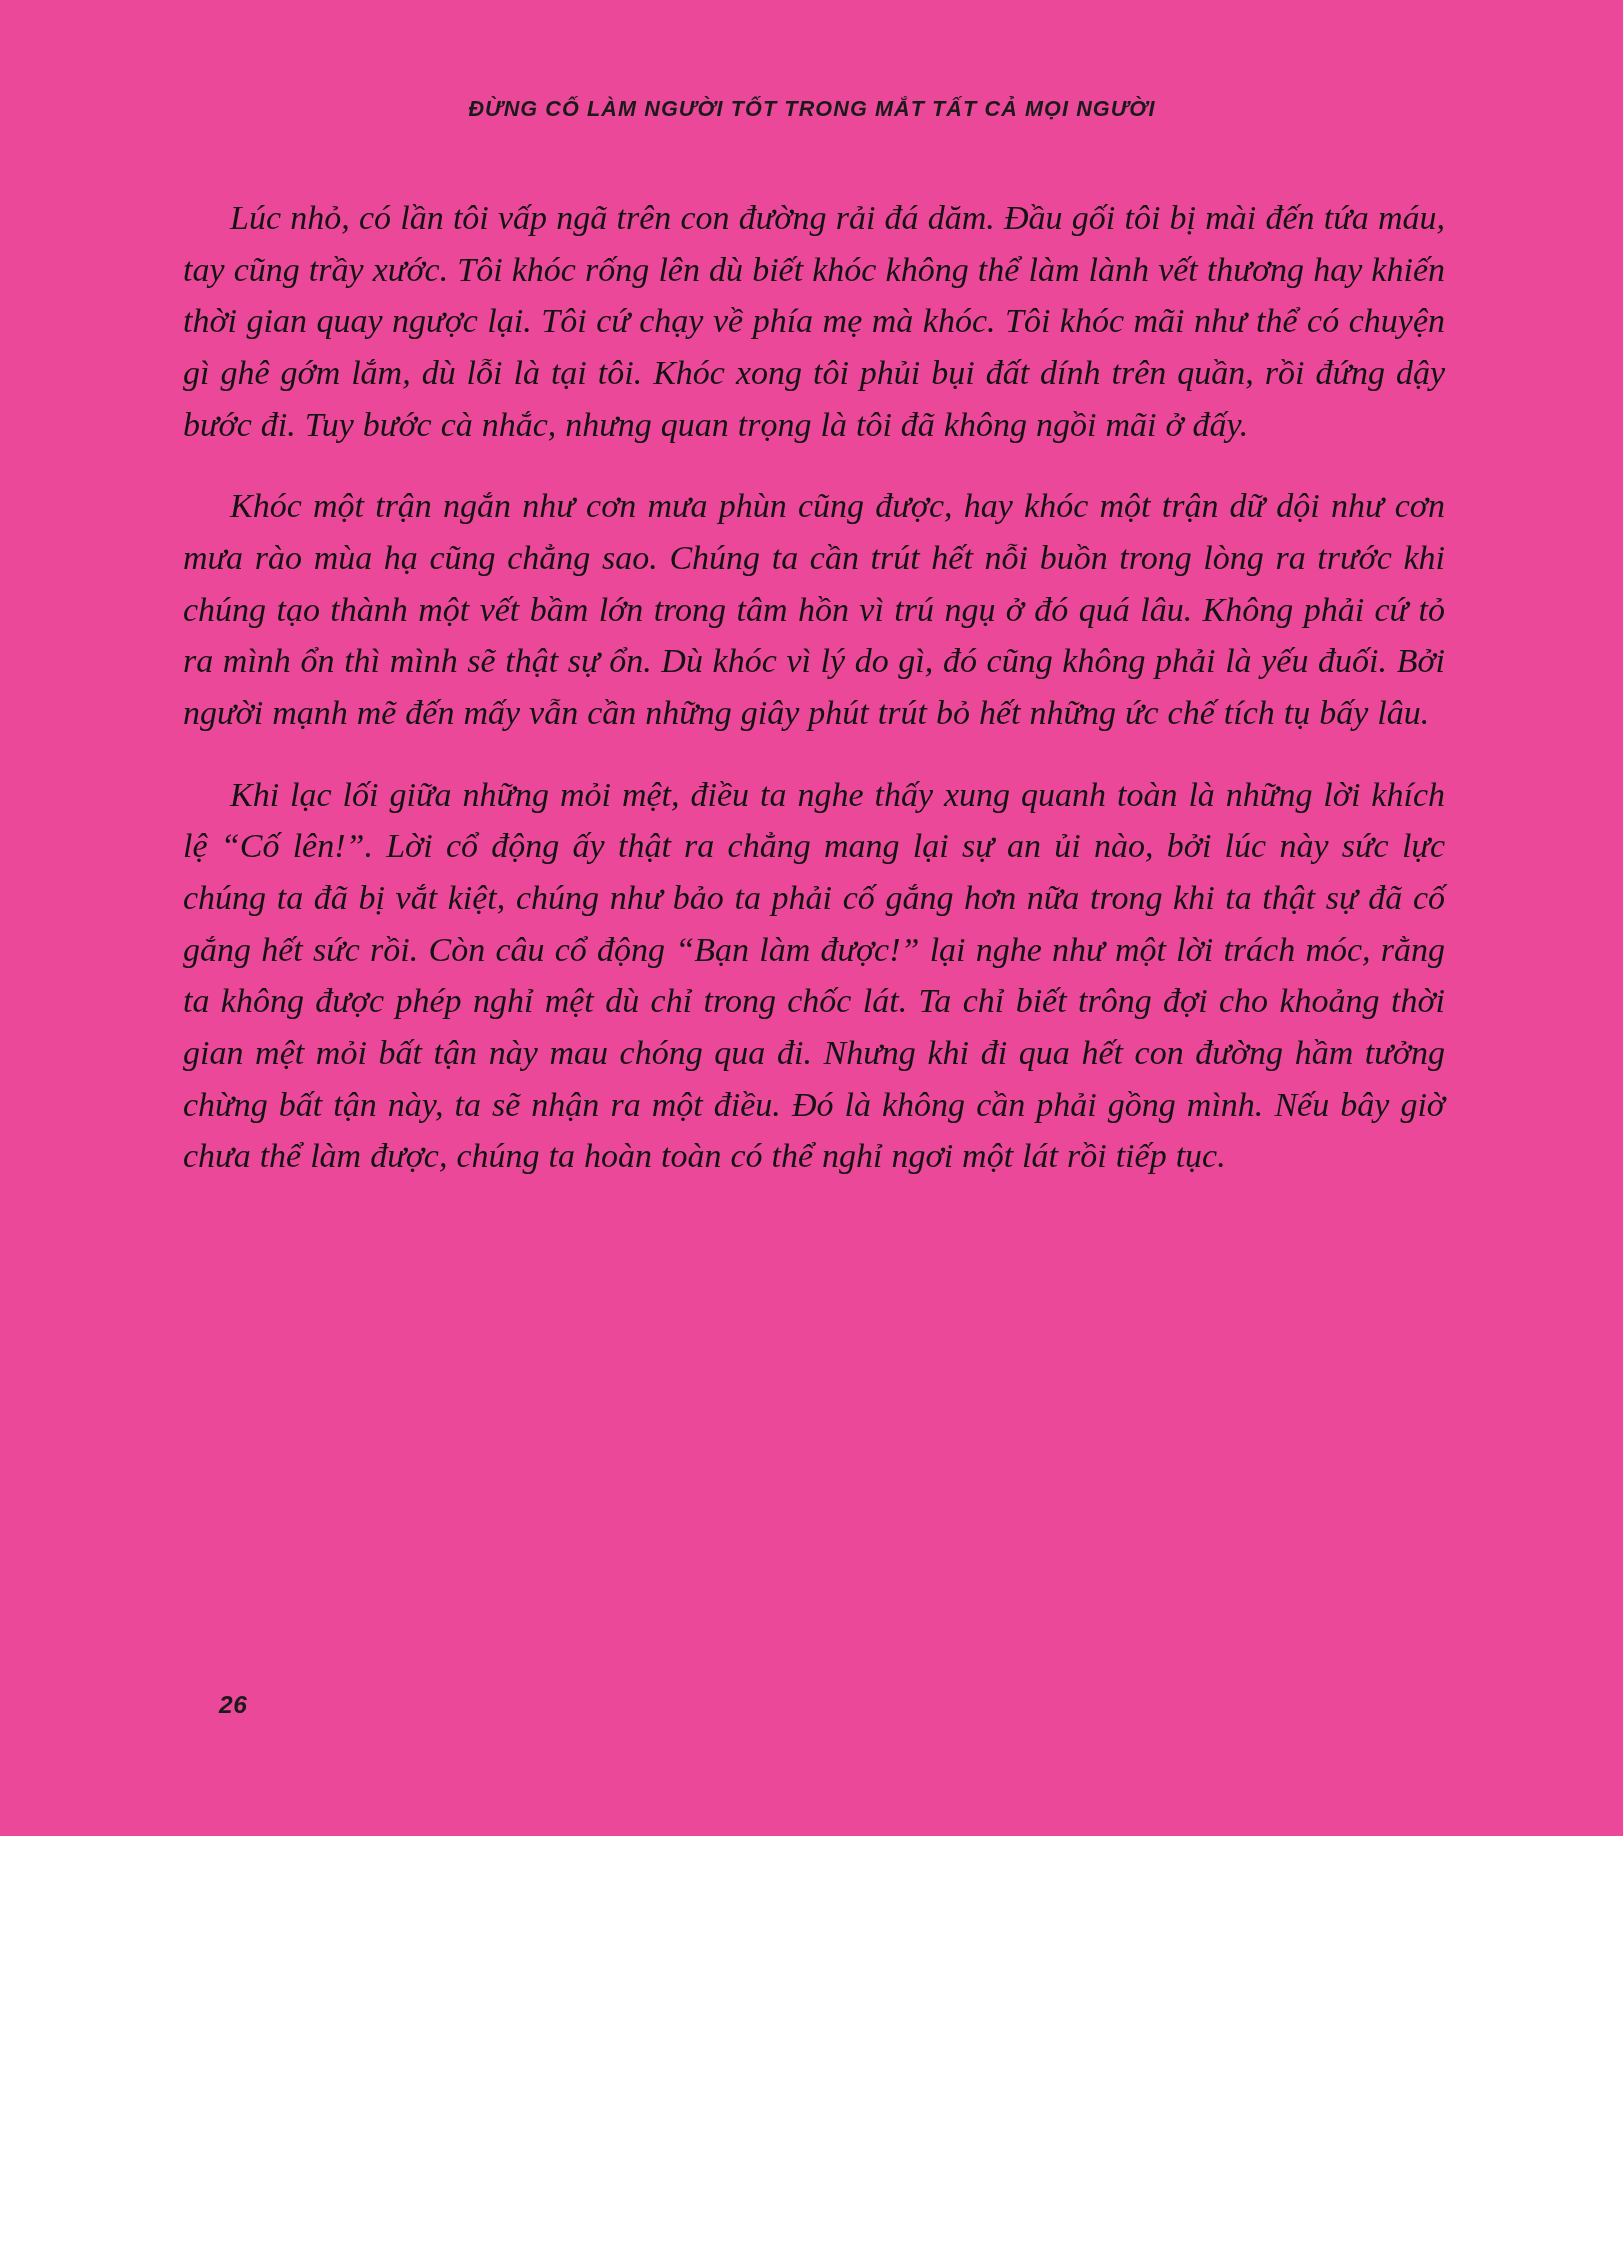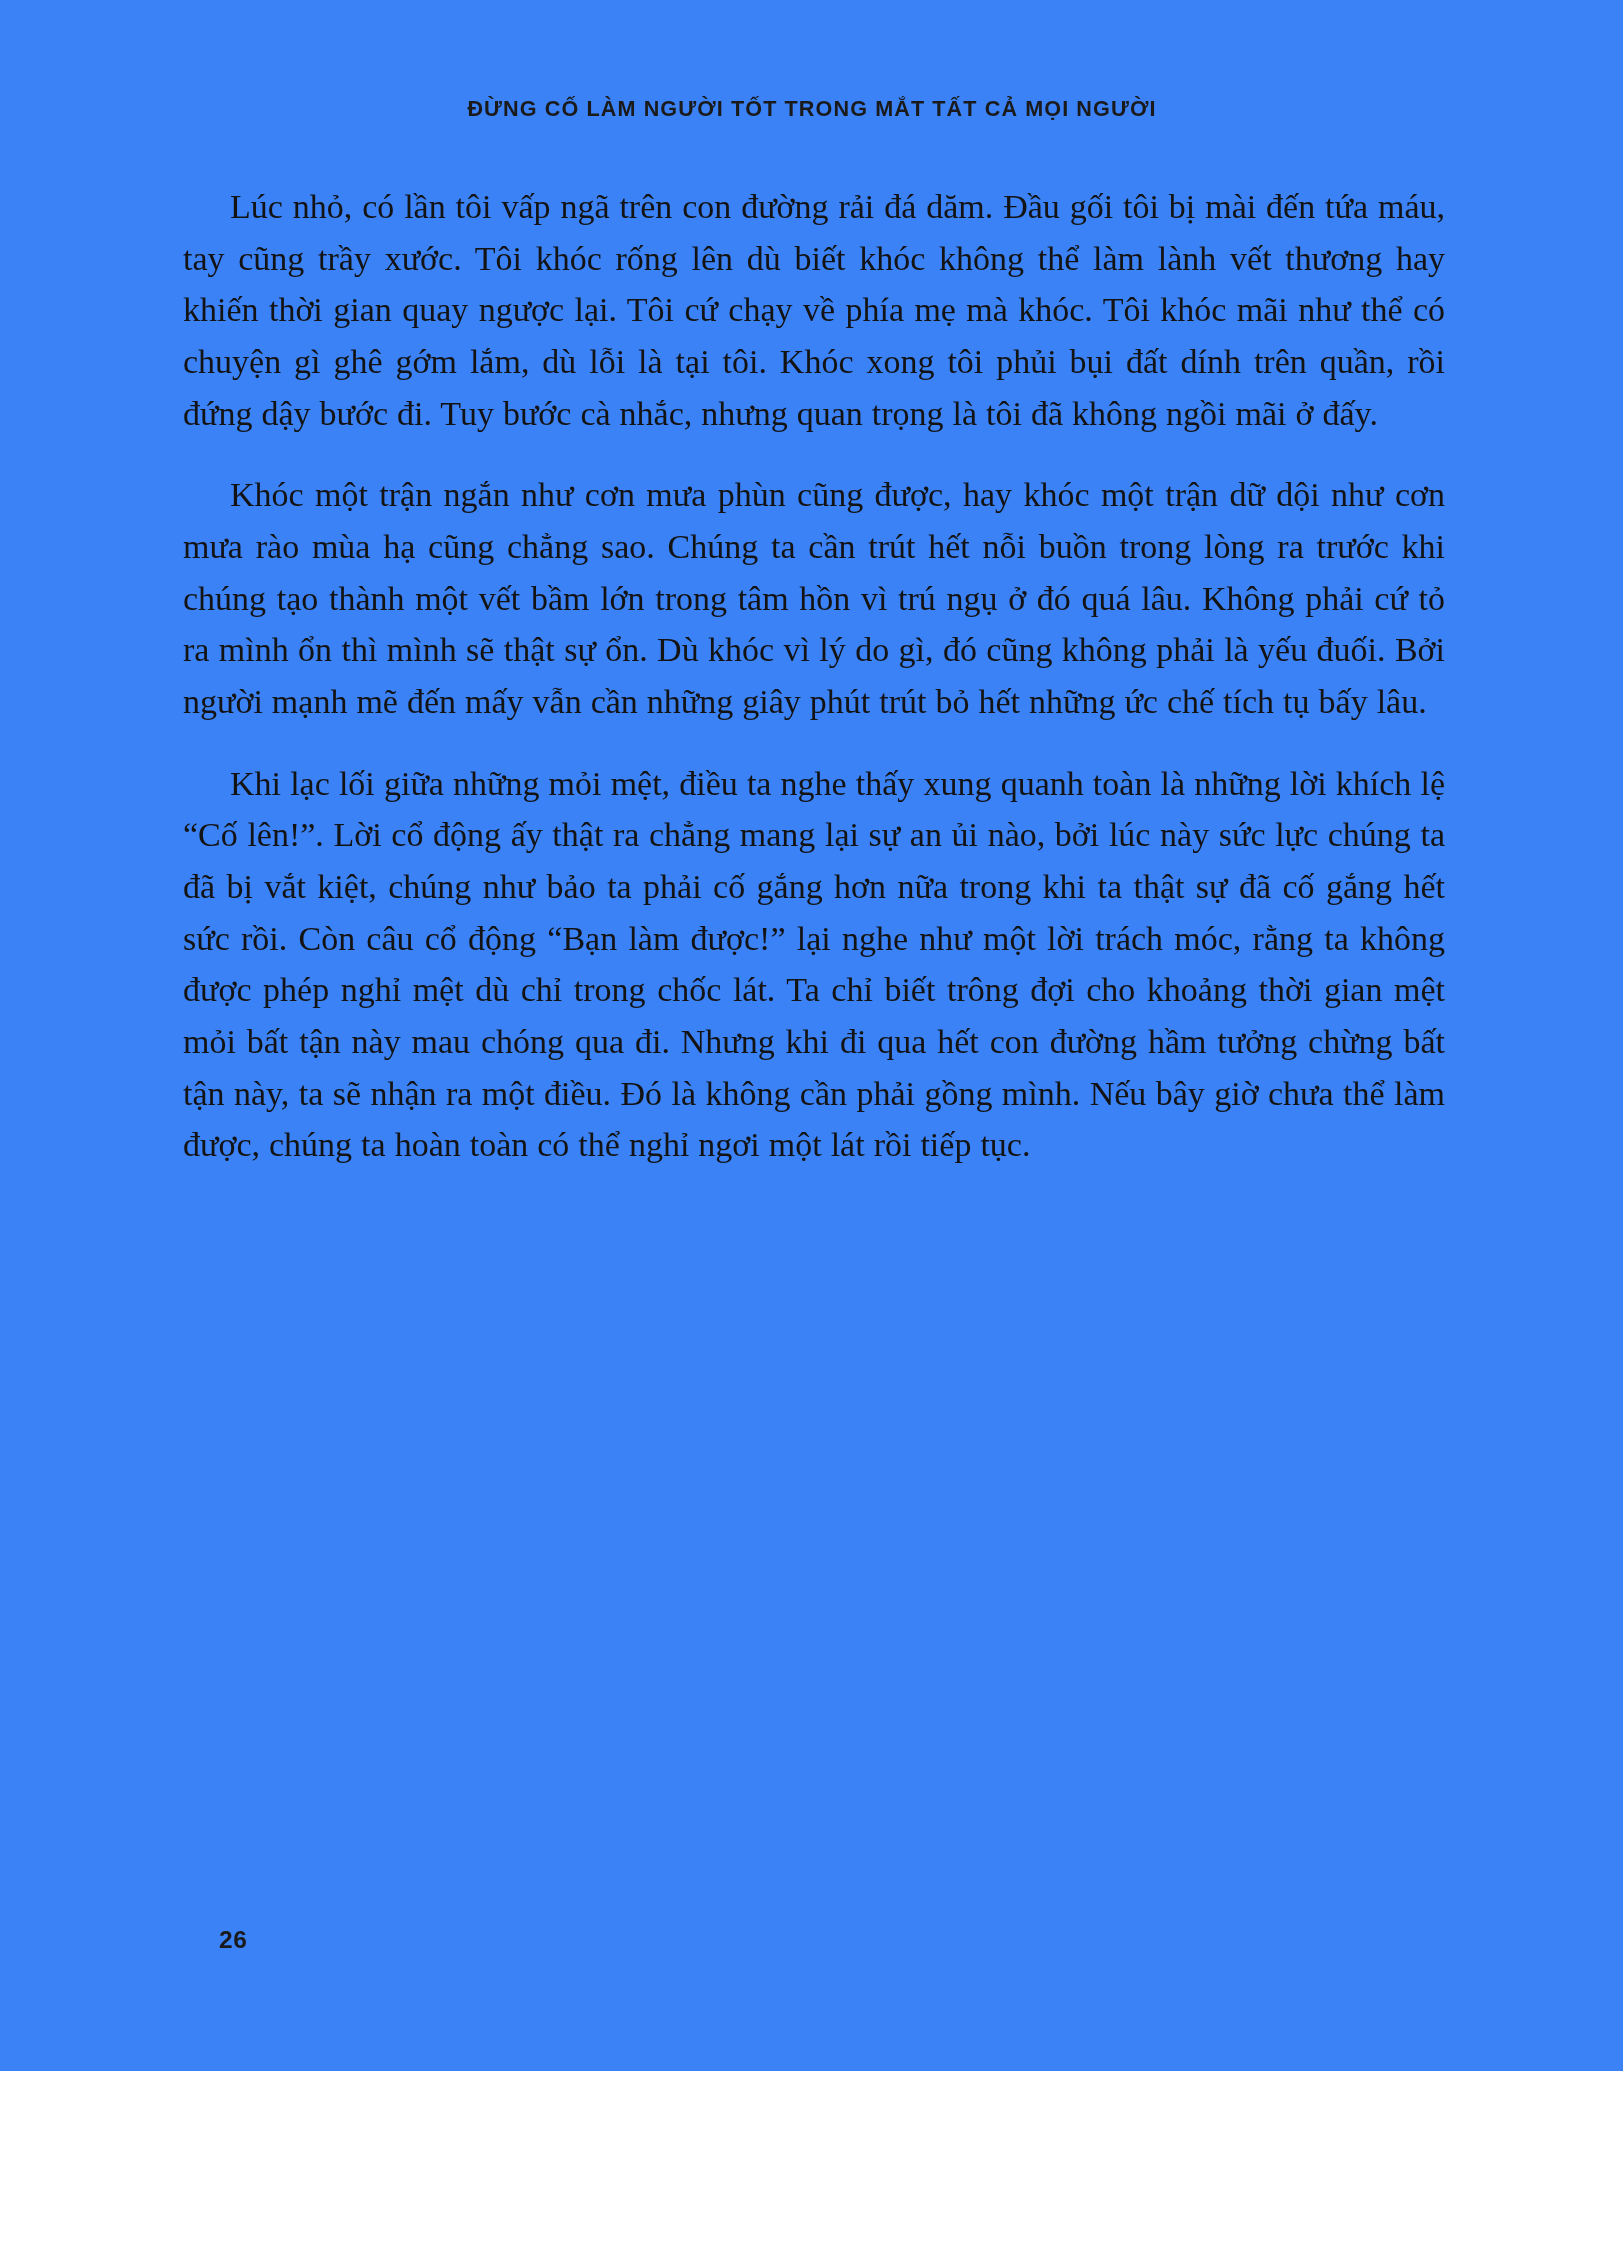--- a/index.html
+++ b/index.html
@@ -4,47 +4,48 @@
 <title>Book Page</title>
 <style>
   html, body {
     margin: 0;
     padding: 0;
     background: #ffffff;
   }
   .page {
     position: relative;
     width: 1624px;
-    height: 2071px;
-    background: #3b82f6;
+    height: 1836px;
+    background: #ec4899;
     box-sizing: border-box;
     font-family: "Liberation Serif", "DejaVu Serif", serif;
     color: #131313;
     overflow: hidden;
+    font-style: italic;
   }
 
   
   .running-head {
     position: absolute;
     top: 96px;
     left: 0;
     width: 100%;
     text-align: center;
     font-family: "Liberation Sans", sans-serif;
     font-size: 21.6px;
     letter-spacing: 1.1px;
     font-weight: 600;
     color: #1a1a1a;
     text-transform: uppercase;
   }
 
   
   .content {
     position: absolute;
-    top: 181px;
+    top: 192px;
     left: 183px;
     width: 1262px;
   }
 
   .para {
     margin: 0 0 30px 0;
     font-size: 34px;
     line-height: 1.52;
     text-align: justify;
     text-justify: inter-word;

